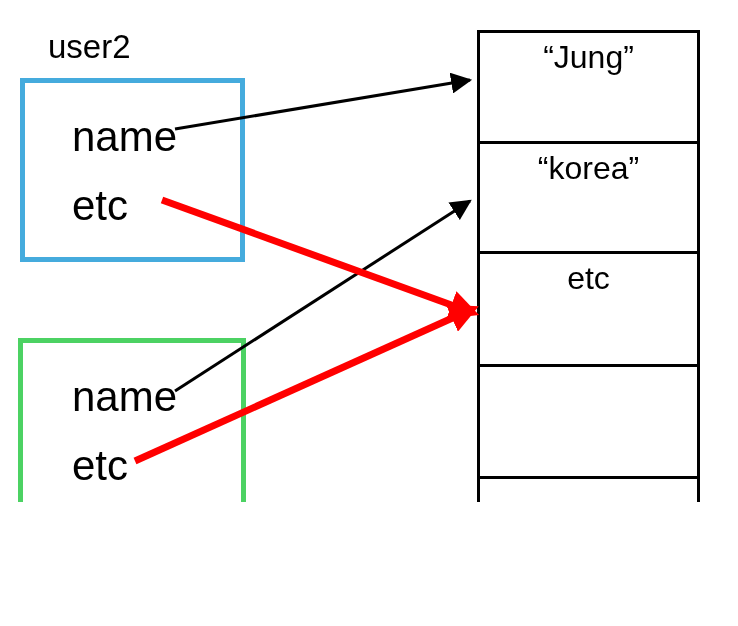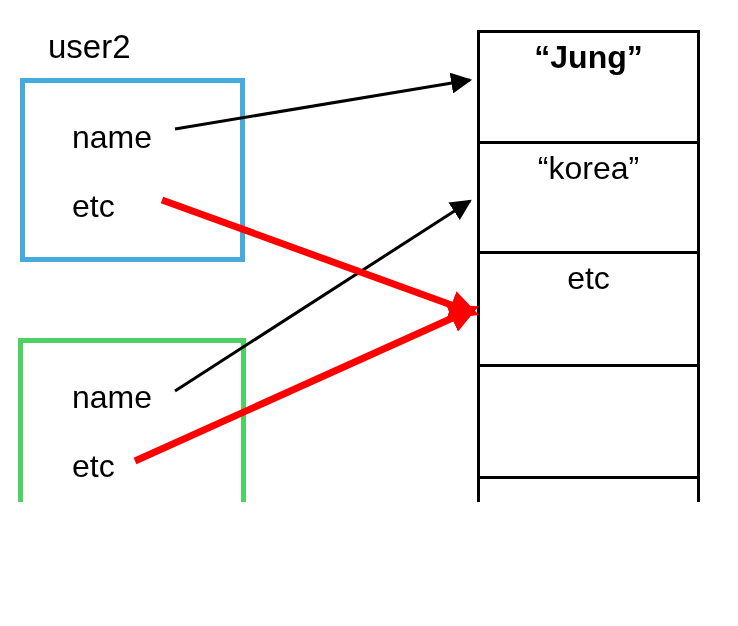--- a/index.html
+++ b/index.html
@@ -41,21 +41,21 @@
   }
   #user-box {
     left: 18px;
     top: 338px;
     width: 228px;
     height: 184px;
     border: 5px solid #4cd263;
   }
   .field {
     position: absolute;
-    font-size: 32px;
+    font-size: 42px;
     line-height: 32px;
     color: #000000;
     white-space: nowrap;
   }
 
   
   #memory-table {
     position: absolute;
     left: 477px;
     top: 30px;
@@ -76,21 +76,21 @@
     padding-top: 6px;
     font-size: 32px;
     line-height: 36px;
     color: #000000;
     white-space: nowrap;
     overflow: hidden;
   }
   .mem-cell:last-child {
     border-bottom: none;
   }
-  .mc-0 { height: 112px; font-weight: bold; }
+  .mc-0 { height: 112px; }
   .mc-1 { height: 110px; }
   .mc-2 { height: 114px; }
   .mc-3 { height: 112px; }
   .mc-4 { height: 112px; }
 
   
   #arrow-layer {
     position: absolute;
     left: 0;
     top: 0;

